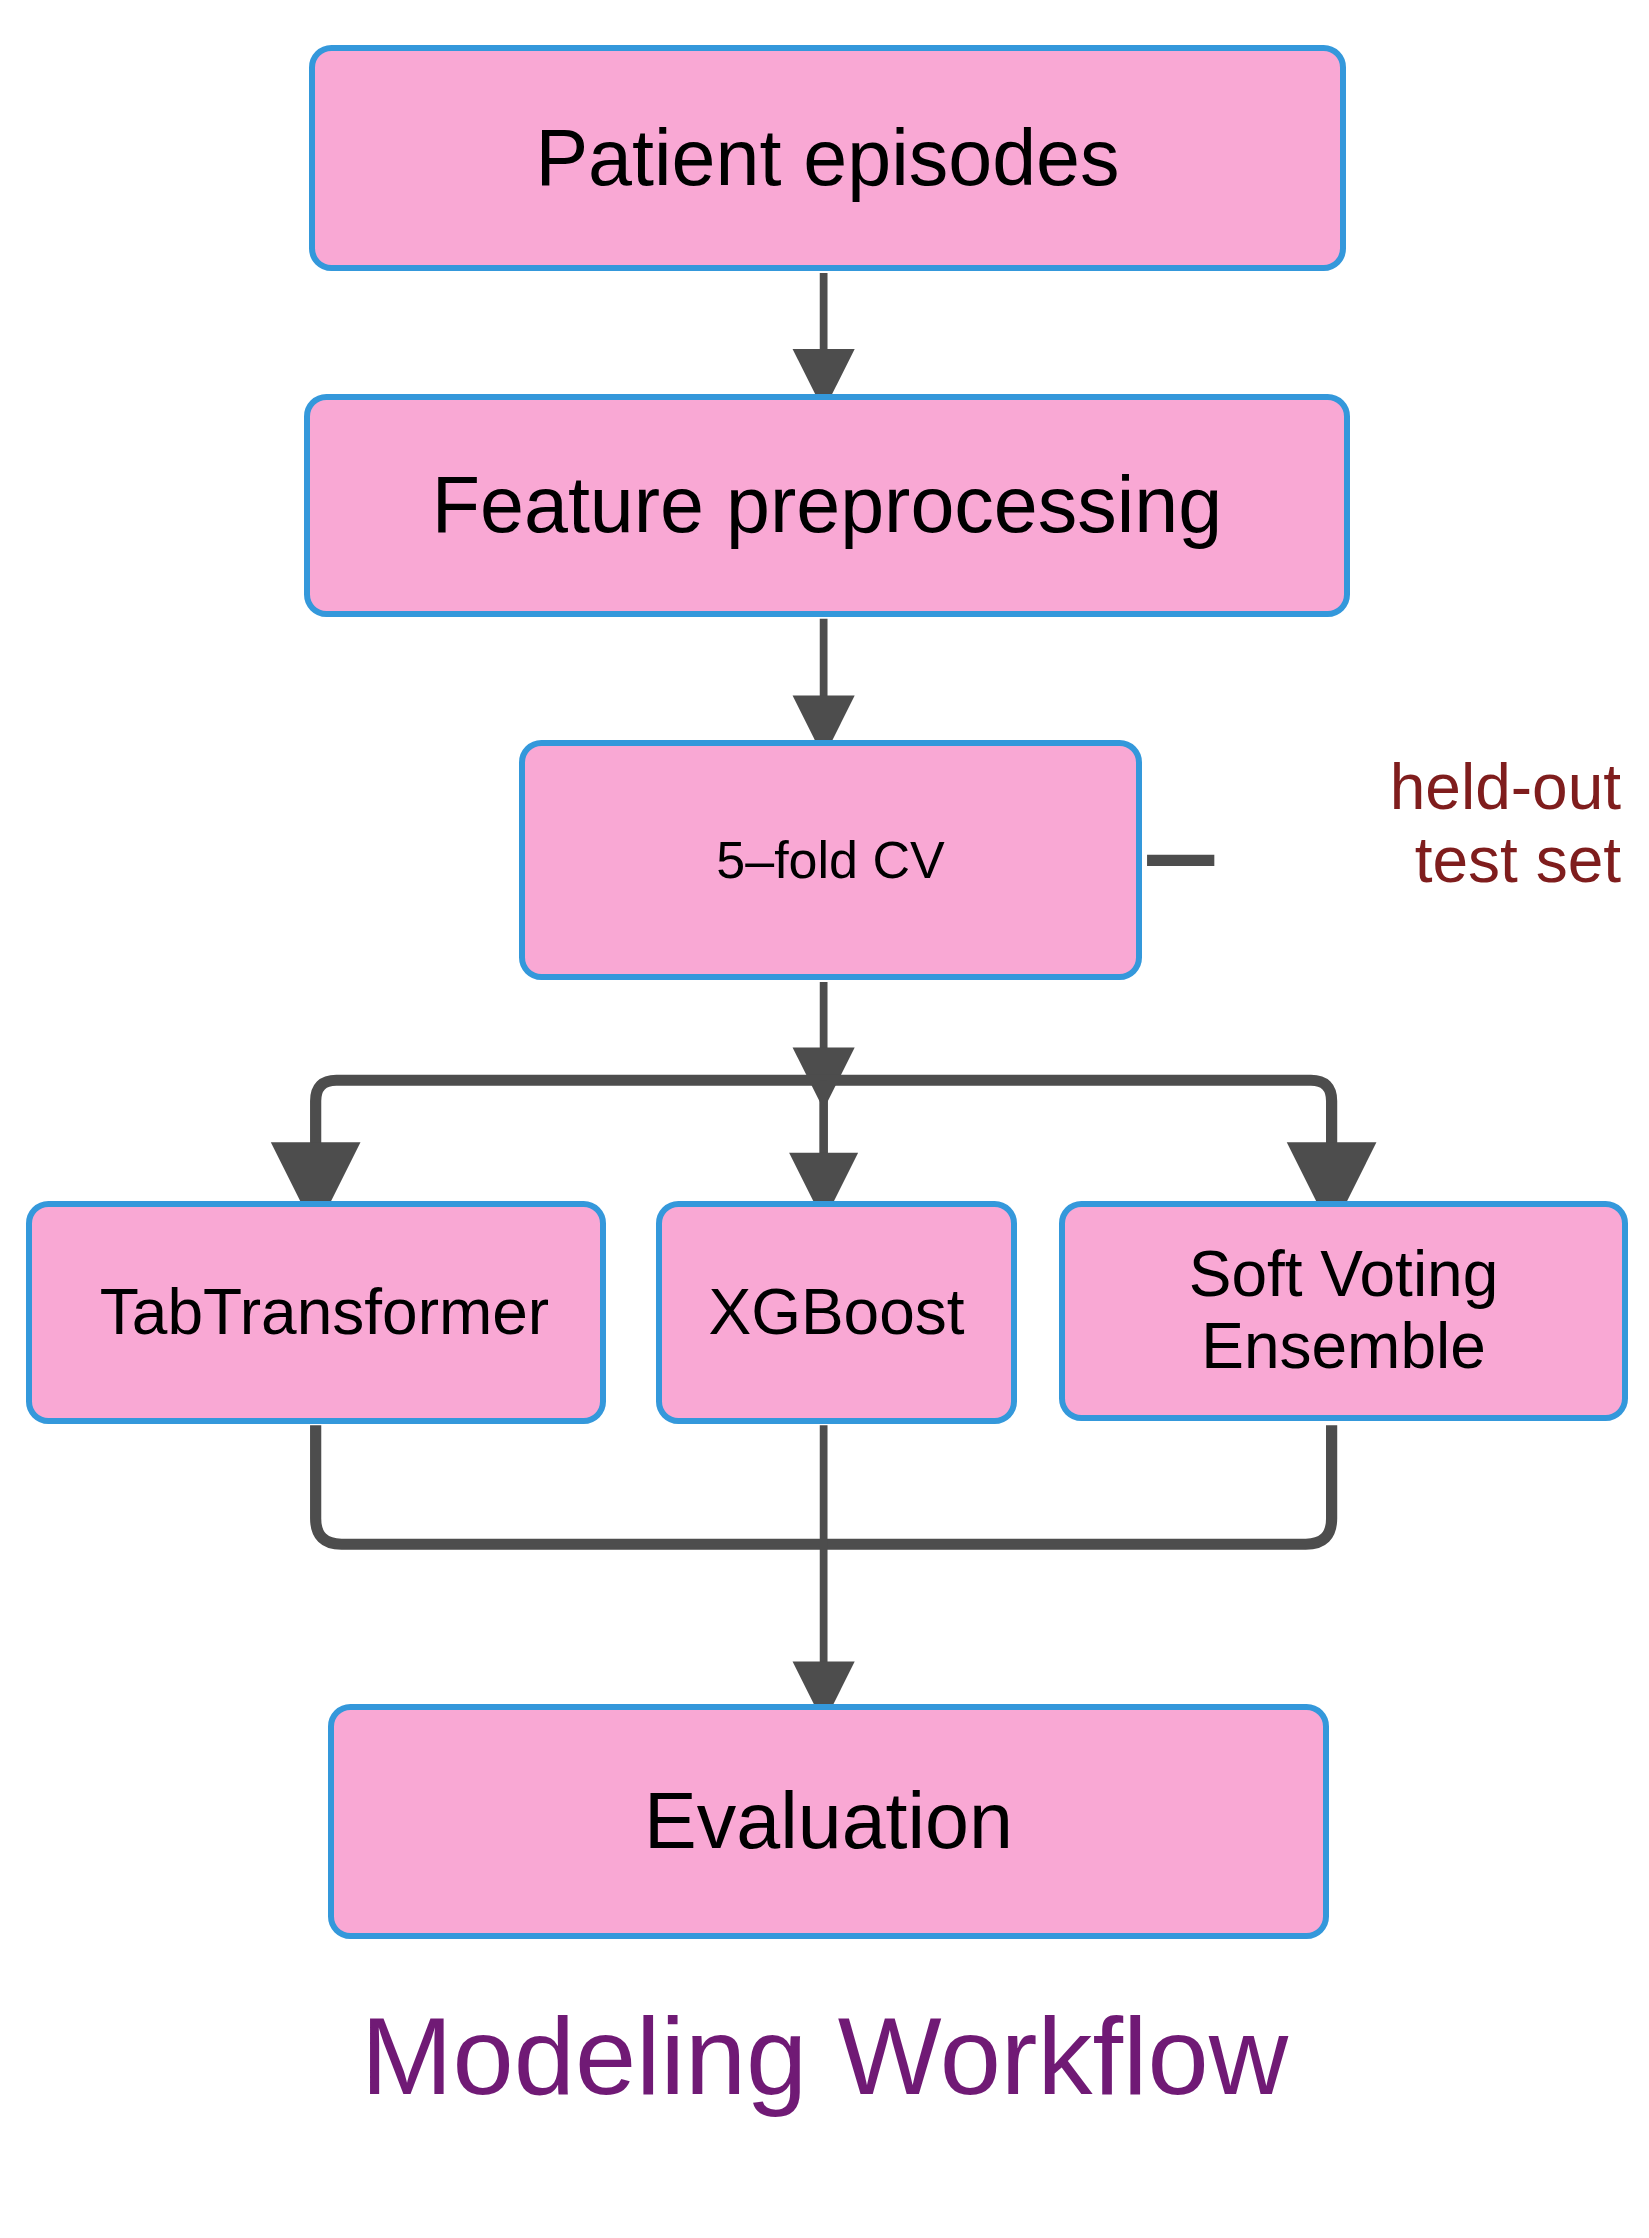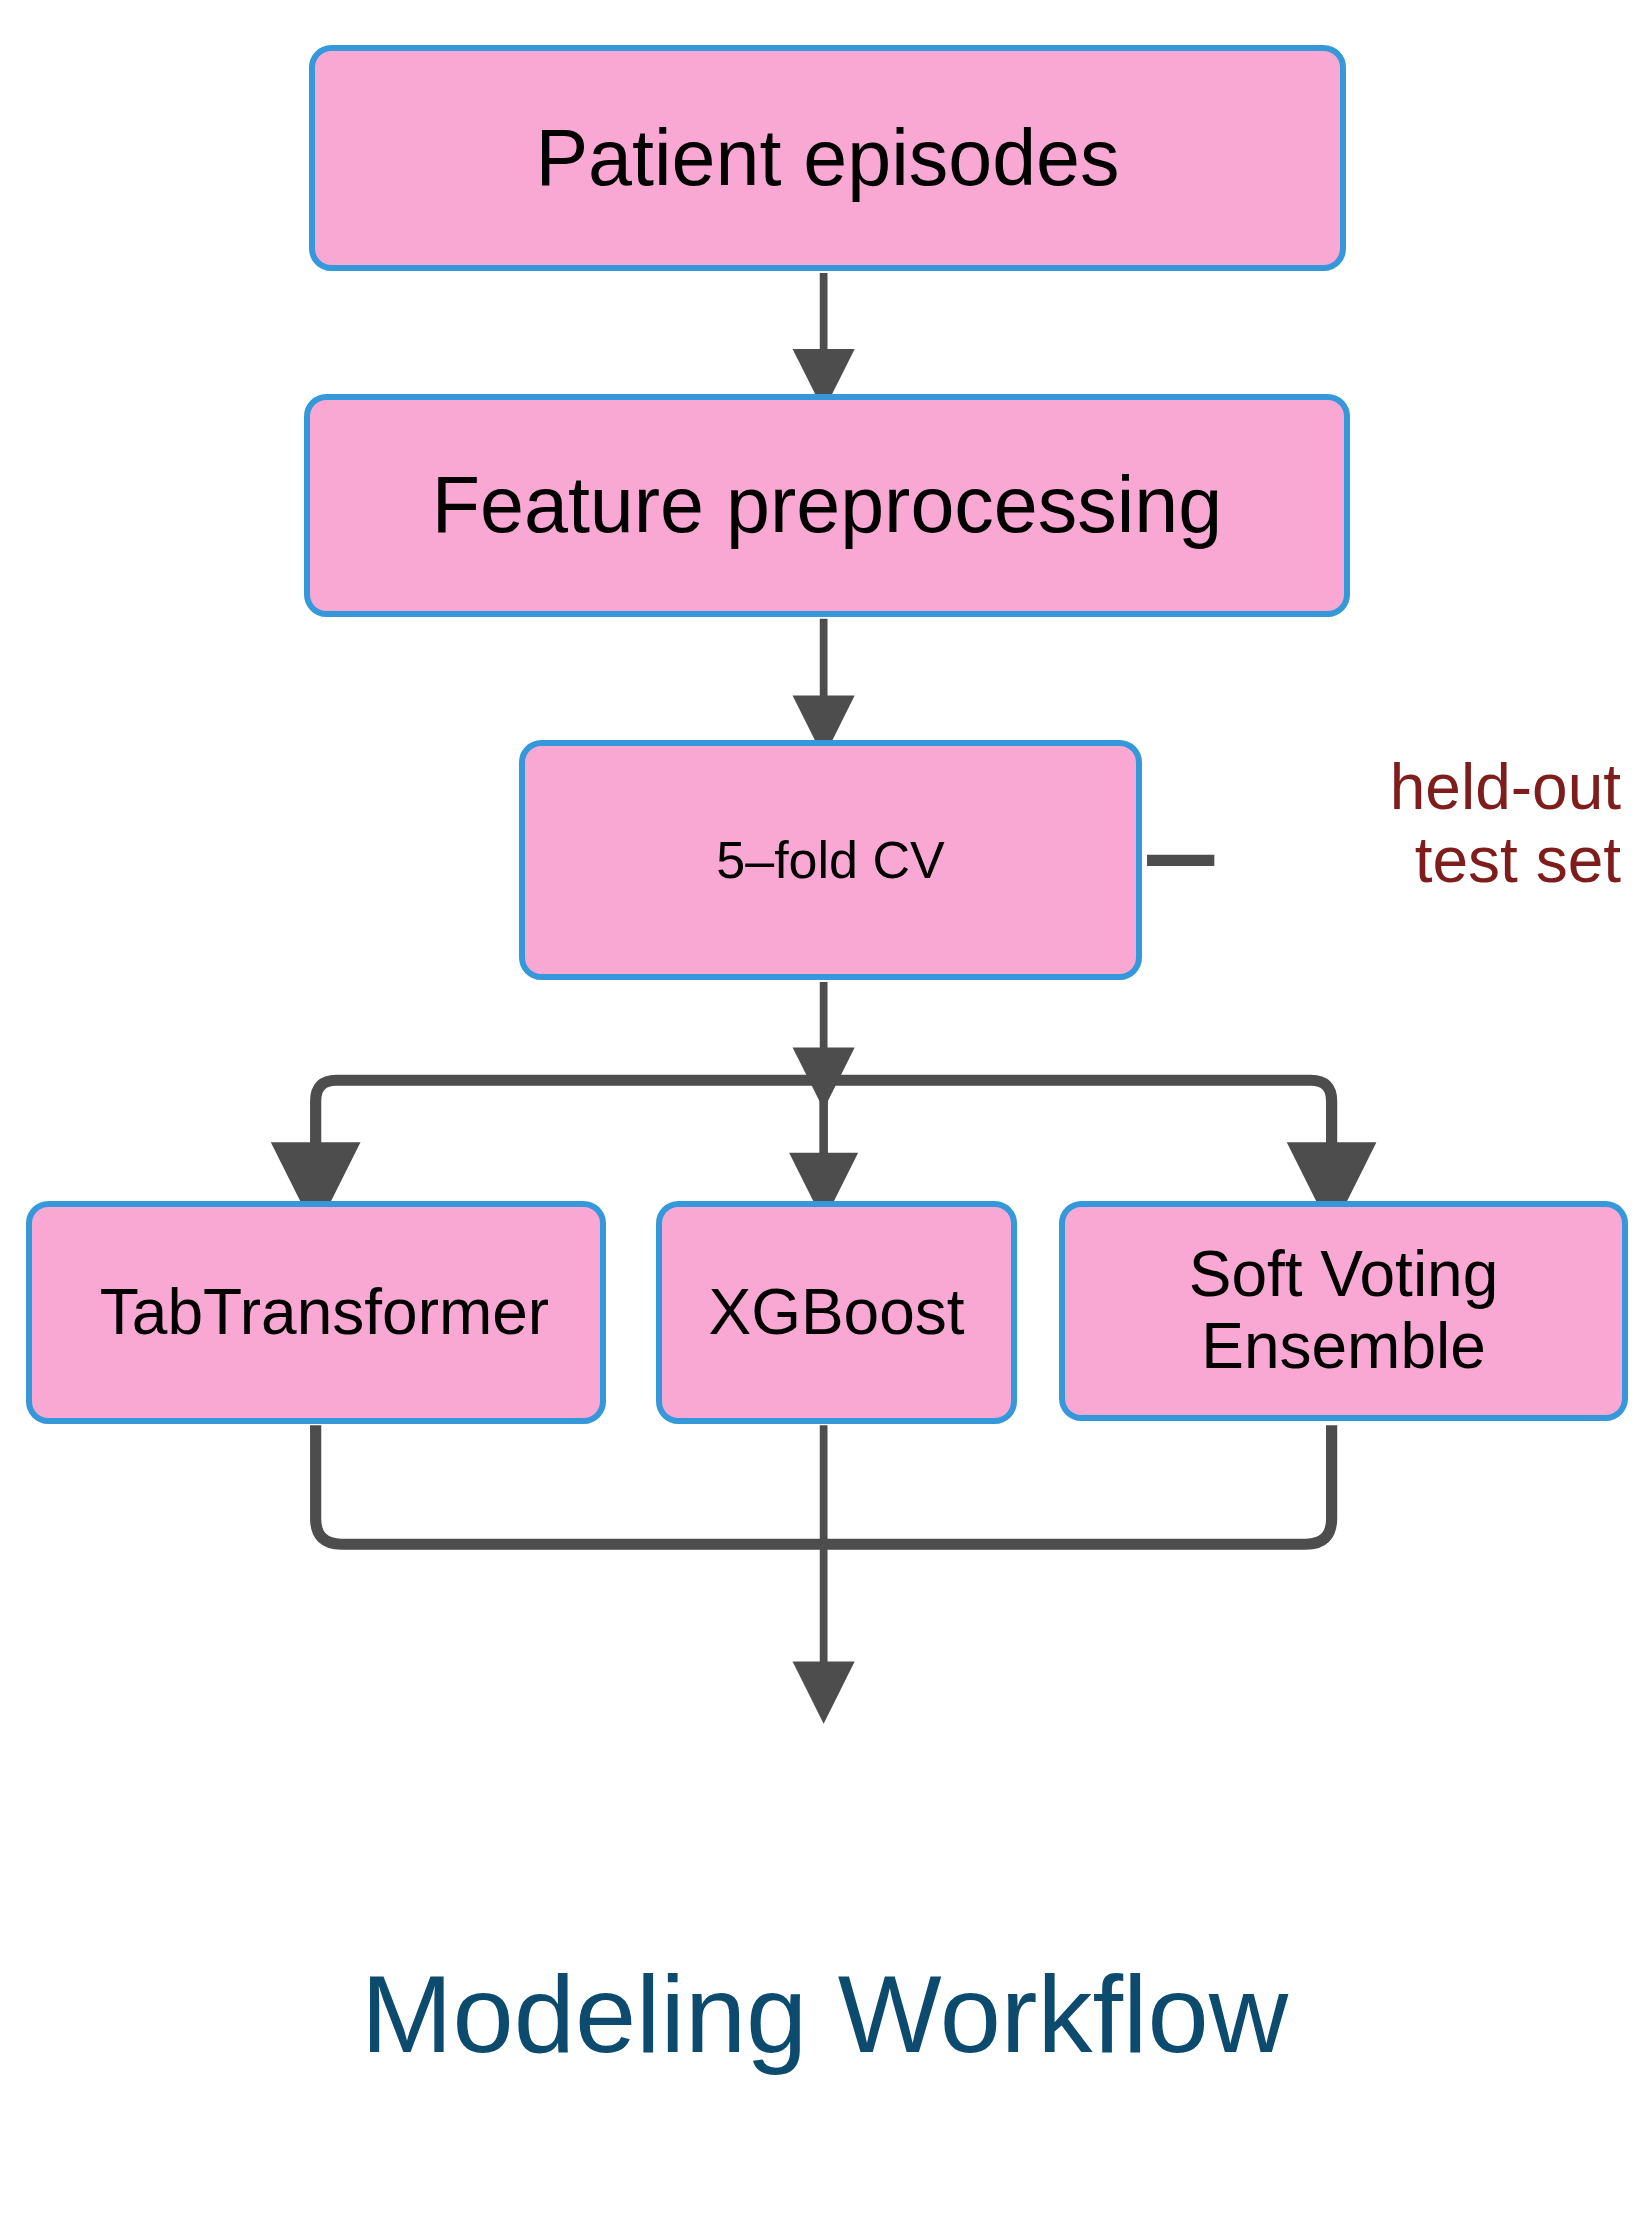--- a/index.html
+++ b/index.html
@@ -84,25 +84,25 @@
     text-align: right;
     font-size: 64px;
     line-height: 1.14;
     color: #7f1d1d;
     white-space: pre-line;
     z-index: 3;
   }
   #diagram-title {
     position: absolute;
     left: 0;
-    top: 1950px;
+    top: 1992px;
     width: 1649px;
     text-align: center;
     font-size: 110px;
-    color: #0c4a6e;
+    color: #701a75;
     z-index: 3;
   }
 </style>
 </head>
 <body>
 
 <div id="canvas">
 
   <svg id="flow-svg" viewBox="0 0 1912 2595">
     <defs>
@@ -155,17 +155,20 @@
 
   <div class="node" id="node-xgboost">
     <span class="node-label">XGBoost</span>
   </div>
 
   <div class="node" id="node-soft-voting-ensemble">
     <span class="node-label">Soft Voting
 Ensemble</span>
   </div>
 
+  <div class="node" id="node-evaluation">
+    <span class="node-label">Evaluation</span>
+  </div>
 
   <div id="diagram-title">Modeling Workflow</div>
 
 </div>
 
 
 </body></html>

